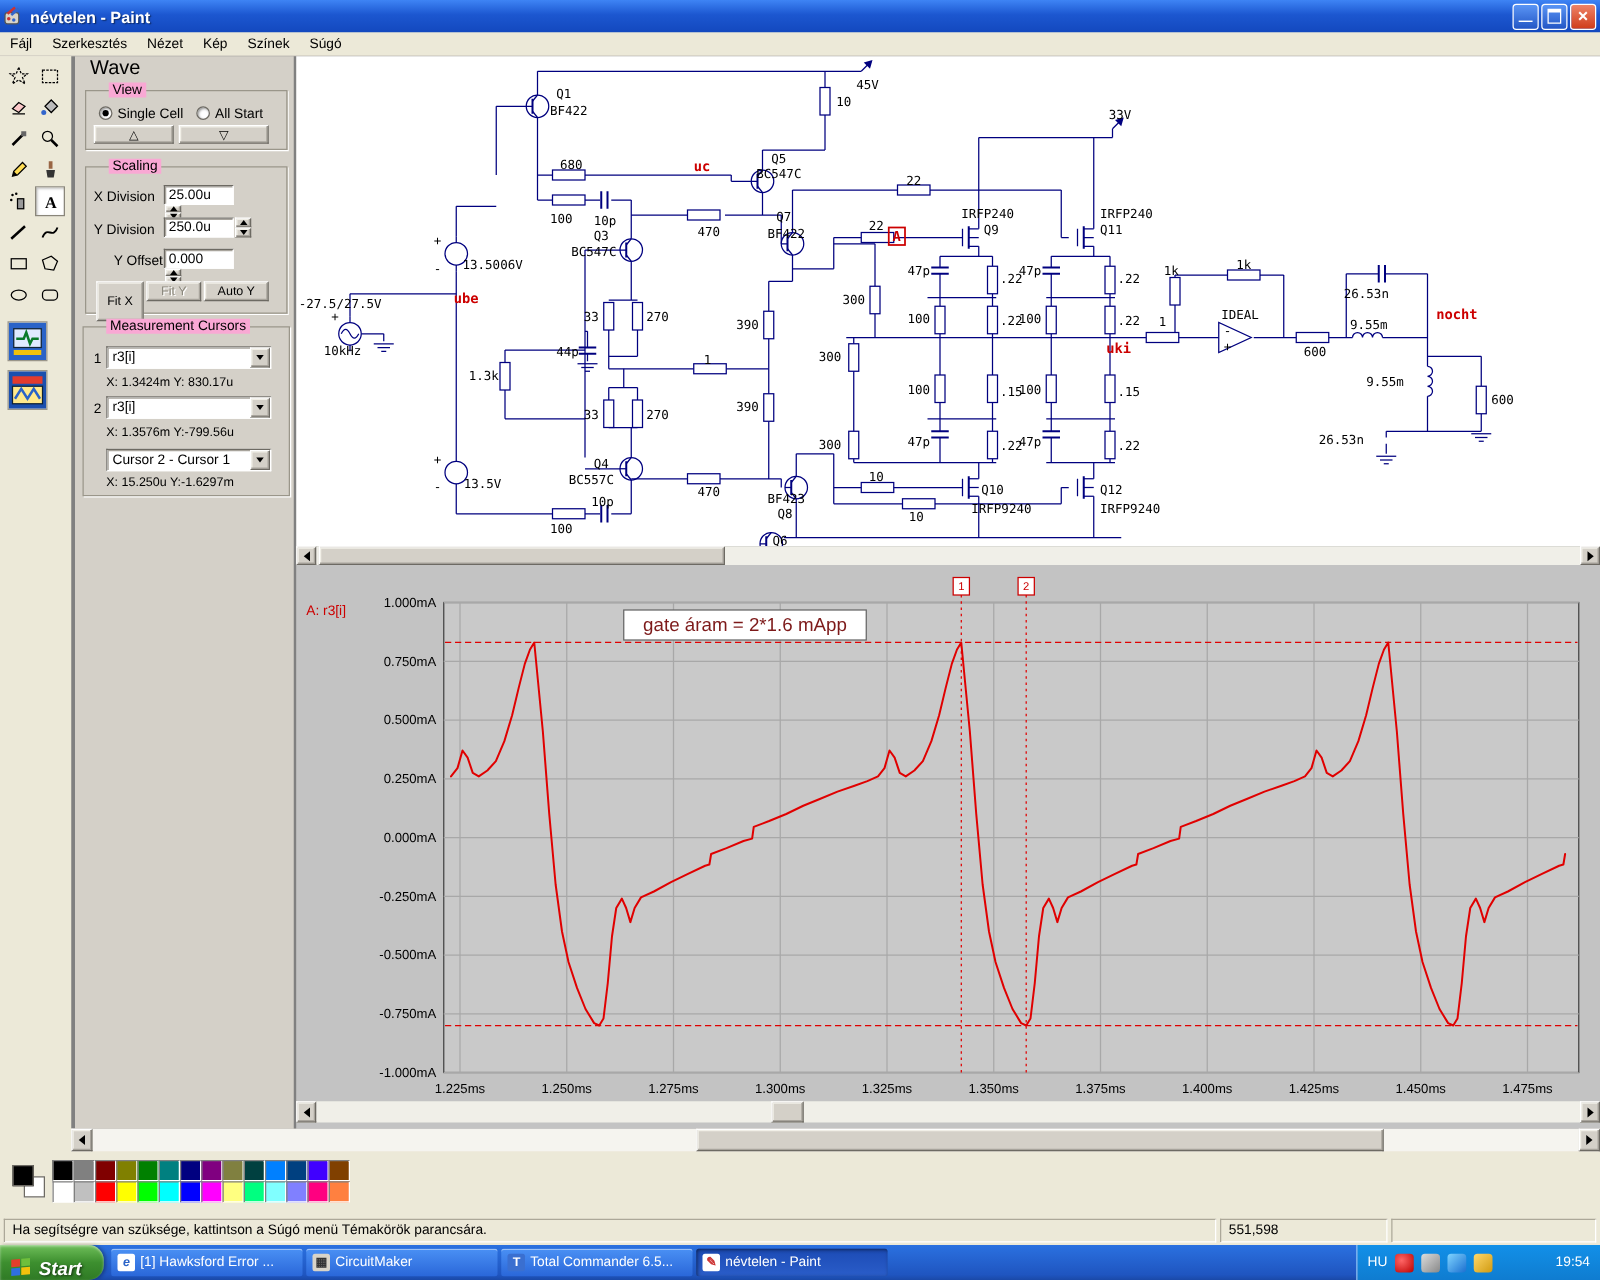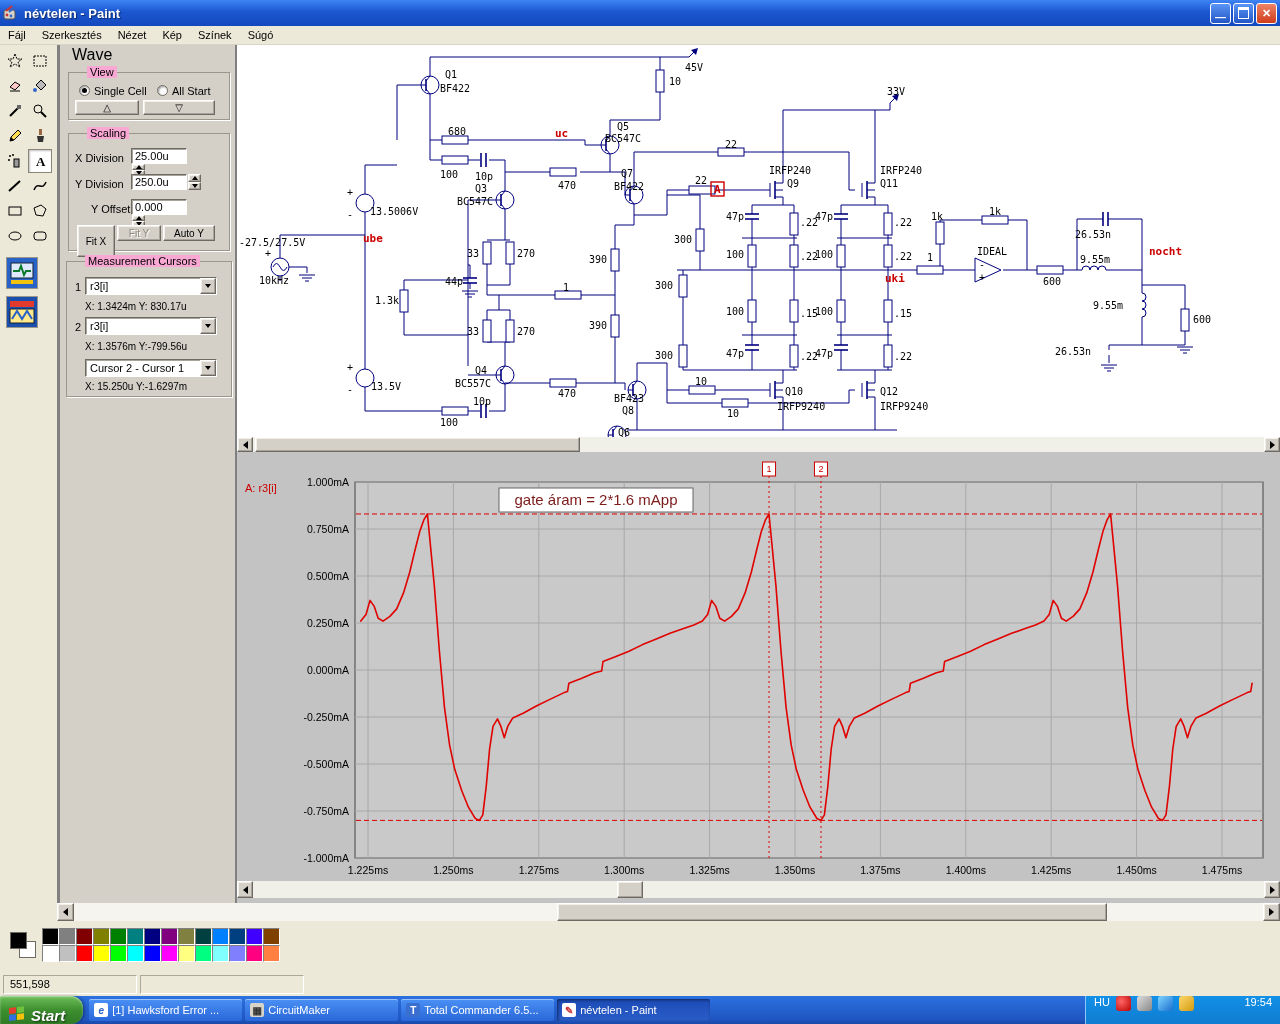--- a/index.html
+++ b/index.html
@@ -80,21 +80,21 @@
     background:linear-gradient(180deg,#6fbf5a 0%,#3d8f2f 50%,#2f7a25 100%);
     color:#fff;font-size:15px;font-weight:bold;font-style:italic;text-shadow:1px 1px 2px rgba(0,0,0,.6);
     box-shadow:inset 0 1px 2px rgba(255,255,255,.5), 2px 0 3px rgba(0,0,0,.3);}
   .taskbtns{display:flex;gap:3px;margin-left:6px;flex:1;}
   .taskbtn{width:153px;height:22px;border-radius:2px;display:flex;align-items:center;gap:4px;padding:0 5px;
     background:linear-gradient(180deg,#4a90f4,#2a67d9);box-shadow:inset 0 1px 0 rgba(255,255,255,.45);
     color:#fff;font-size:11px;white-space:nowrap;overflow:hidden;box-sizing:border-box;}
   .taskbtn.active{background:linear-gradient(180deg,#1c4bb5,#2a5dc9);box-shadow:inset 1px 1px 3px rgba(0,0,0,.5);}
   .ticon{width:14px;height:14px;flex:0 0 14px;border-radius:2px;display:flex;align-items:center;justify-content:center;
     font-size:10px;font-weight:bold;}
-  .tray{height:28px;width:195px;display:flex;gap:6px;padding:0 8px;box-sizing:border-box;
+  .tray{height:28px;width:195px;display:flex;align-items:center;gap:6px;padding:0 8px;box-sizing:border-box;
     background:linear-gradient(180deg,#1290e8,#0f7cd0);border-left:1px solid #8ec6f5;color:#fff;}
   .trayico{width:15px;height:15px;border-radius:3px;}
   .clock{margin-left:auto;font-size:11px;color:#fff;}
   
   text.slabel{font-family:"DejaVu Sans Mono",monospace;font-size:10px;fill:#000;}
   text.slabel.red{fill:#cc0000;font-size:11px;font-weight:bold;}
   text.tick{font-family:"Liberation Sans",sans-serif;font-size:10.5px;fill:#000;}
   text.ptitle{font-family:"Liberation Sans",sans-serif;font-size:15px;fill:#7d1a1a;}
   text.psig{font-family:"Liberation Sans",sans-serif;font-size:11px;fill:#cc0000;}
   text.flagnum{font-family:"Liberation Sans",sans-serif;font-size:9px;fill:#cc0000;}
@@ -679,20 +679,21 @@
         <div class="swatch" style="background: rgb(255, 255, 128);"></div>
         <div class="swatch" style="background: rgb(0, 255, 128);"></div>
         <div class="swatch" style="background: rgb(128, 255, 255);"></div>
         <div class="swatch" style="background: rgb(128, 128, 255);"></div>
         <div class="swatch" style="background: rgb(255, 0, 128);"></div>
         <div class="swatch" style="background: rgb(255, 128, 64);"></div>
       </div>
   </div>
 
   <div class="statusbar">
+    <div class="sb-cell main">Ha segítségre van szüksége, kattintson a Súgó menü Témakörök parancsára.</div>
     <div class="sb-cell" style="width:120px;">551,598</div>
     <div class="sb-cell" style="width:150px;"></div>
   </div>
 
   <div class="taskbar">
     <div class="startbtn">
       <svg width="18" height="18" viewBox="0 0 18 18">
         <rect x="1" y="2" width="7" height="6" fill="#e33e2b" transform="skewY(-6)"></rect>
         <rect x="9" y="2" width="7" height="6" fill="#6fbf3c" transform="skewY(-6)"></rect>
         <rect x="1" y="9" width="7" height="6" fill="#2f6fe0" transform="skewY(-6)"></rect>

